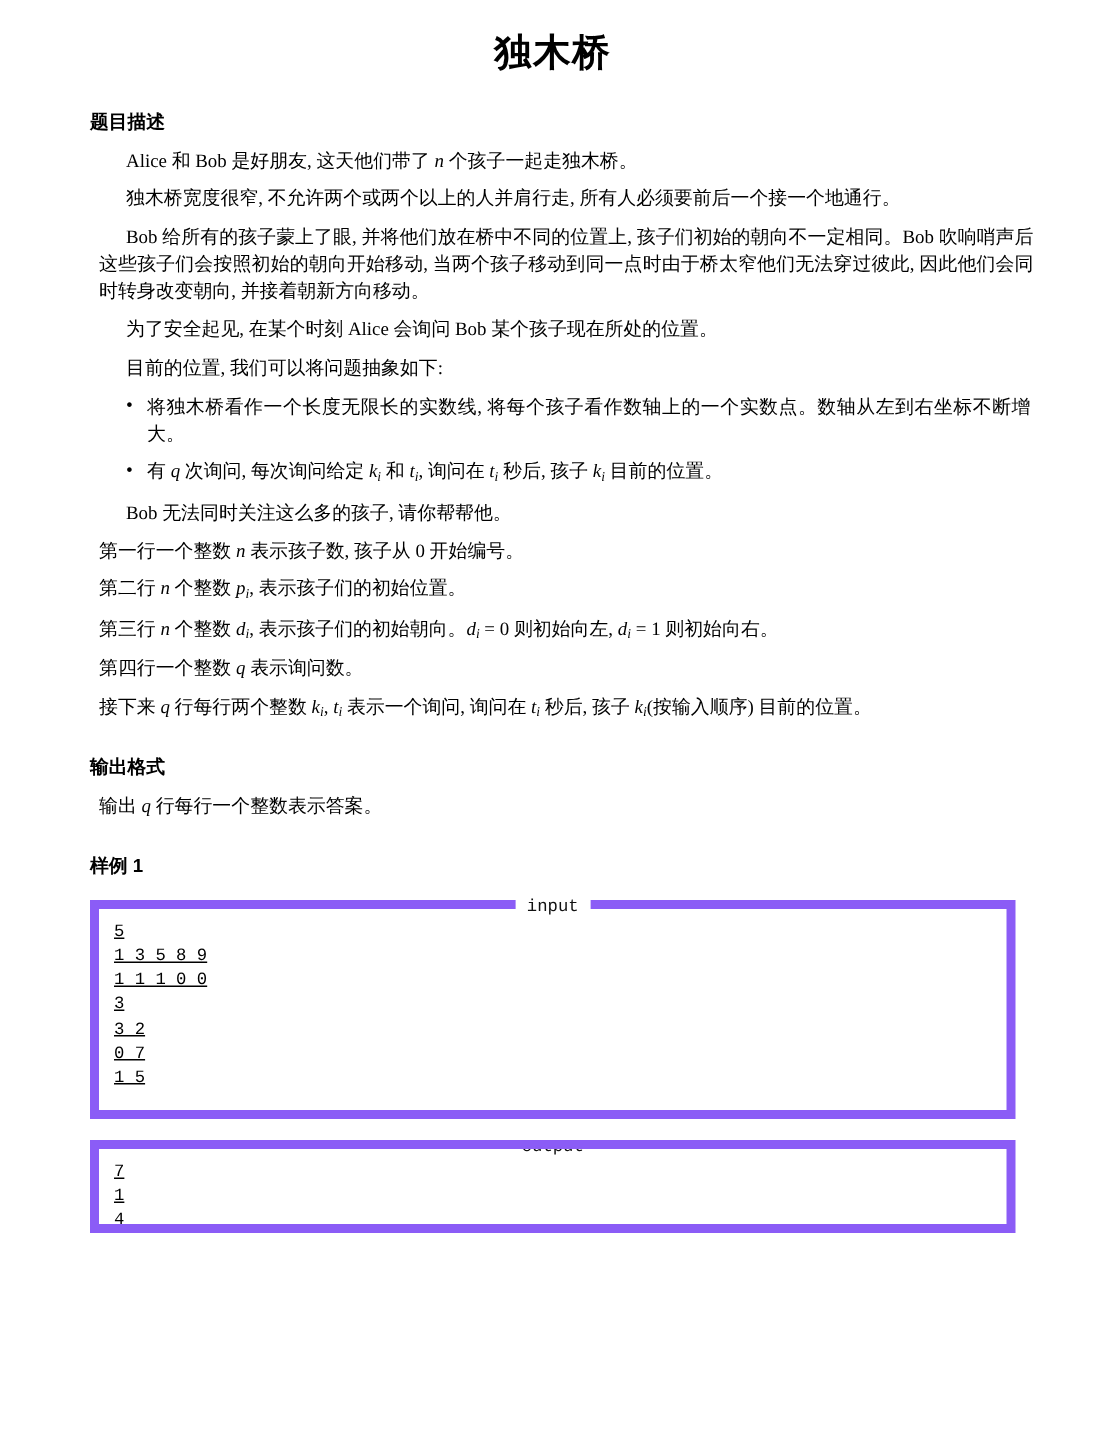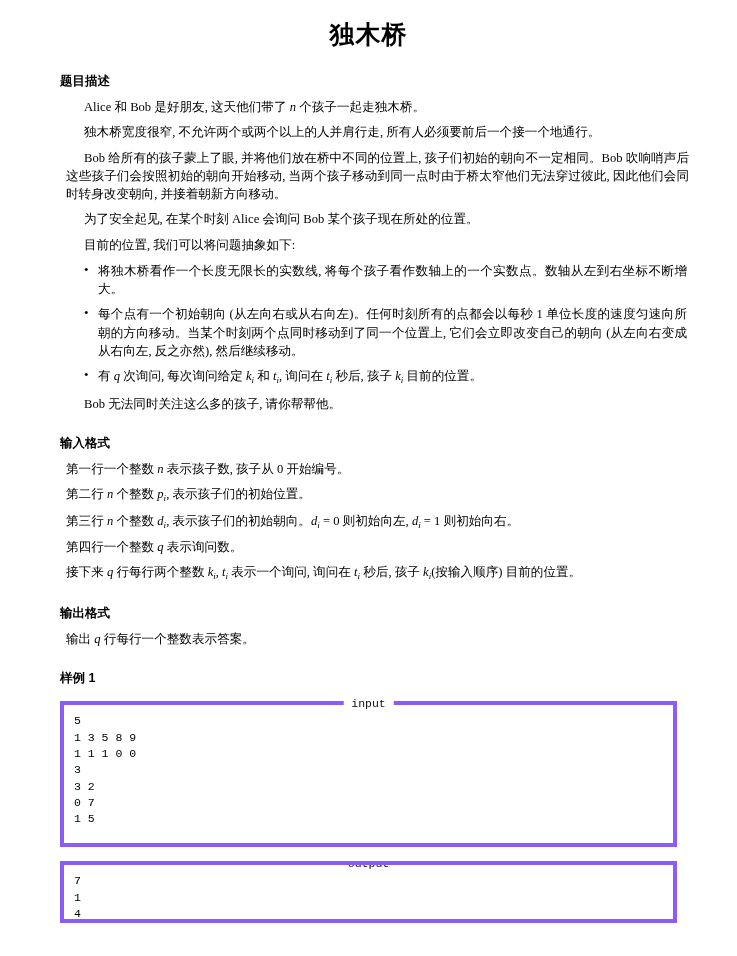--- a/index.html
+++ b/index.html
@@ -75,24 +75,25 @@
   .sub {
     font-size: 9px;
     vertical-align: -0.28em;
     font-style: italic;
   }
   .samples {
     margin-top: 6px;
   }
   .io-box {
     position: relative;
-    border: 4px solid #8b5cf6;
+    border: 6px solid #8b5cf6;
     margin: 14px 24px 0 24px;
     padding: 8px 10px 8px 10px;
     box-sizing: border-box;
+    text-decoration: underline;
   }
   .io-label {
     position: absolute;
     top: -8px;
     left: 50%;
     transform: translateX(-50%);
     background: #ffffff;
     padding: 0 8px;
     font-family: "Liberation Mono", "DejaVu Sans Mono", monospace;
     font-size: 11.5px;
@@ -120,27 +121,25 @@
   <p class="para hang">
     Alice 和 Bob 是好朋友, 这天他们带了 <span class="mathit">n</span> 个孩子一起走独木桥。
   </p>
   <p class="para hang">独木桥宽度很窄, 不允许两个或两个以上的人并肩行走, 所有人必须要前后一个接一个地通行。</p>
   <p class="para hang">Bob 给所有的孩子蒙上了眼, 并将他们放在桥中不同的位置上, 孩子们初始的朝向不一定相同。Bob 吹响哨声后这些孩子们会按照初始的朝向开始移动, 当两个孩子移动到同一点时由于桥太窄他们无法穿过彼此, 因此他们会同时转身改变朝向, 并接着朝新方向移动。</p>
   <p class="para hang">为了安全起见, 在某个时刻 Alice 会询问 Bob 某个孩子现在所处的位置。</p>
   <p class="para hang">目前的位置, 我们可以将问题抽象如下:</p>
 
   <ul class="bullets">
     <li>将独木桥看作一个长度无限长的实数线, 将每个孩子看作数轴上的一个实数点。数轴从左到右坐标不断增大。</li>
-    <li>每个点有一个初始朝向 (从左向右或从右向左)。任何时刻所有的点都会以每秒 1 单位长度的速度匀速向所朝的方向移动。当某个时刻两个点同时移动到了同一个位置上, 它们会立即改变自己的朝向 (从左向右变成从右向左, 反之亦然), 然后继续移动。</li>
     <li>有 <span class="mathit">q</span> 次询问, 每次询问给定 <span class="mathit">k</span><span class="sub">i</span> 和 <span class="mathit">t</span><span class="sub">i</span>, 询问在 <span class="mathit">t</span><span class="sub">i</span> 秒后, 孩子 <span class="mathit">k</span><span class="sub">i</span> 目前的位置。</li>
   </ul>
 
   <p class="para hang">Bob 无法同时关注这么多的孩子, 请你帮帮他。</p>
 
-  <h2 class="section">输入格式</h2>
   <p class="para noindent">第一行一个整数 <span class="mathit">n</span> 表示孩子数, 孩子从 0 开始编号。</p>
   <p class="para noindent">第二行 <span class="mathit">n</span> 个整数 <span class="mathit">p</span><span class="sub">i</span>, 表示孩子们的初始位置。</p>
   <p class="para noindent">第三行 <span class="mathit">n</span> 个整数 <span class="mathit">d</span><span class="sub">i</span>, 表示孩子们的初始朝向。<span class="mathit">d</span><span class="sub">i</span> = 0 则初始向左, <span class="mathit">d</span><span class="sub">i</span> = 1 则初始向右。</p>
   <p class="para noindent">第四行一个整数 <span class="mathit">q</span> 表示询问数。</p>
   <p class="para noindent">接下来 <span class="mathit">q</span> 行每行两个整数 <span class="mathit">k</span><span class="sub">i</span>, <span class="mathit">t</span><span class="sub">i</span> 表示一个询问, 询问在 <span class="mathit">t</span><span class="sub">i</span> 秒后, 孩子 <span class="mathit">k</span><span class="sub">i</span>(按输入顺序) 目前的位置。</p>
 
   <h2 class="section">输出格式</h2>
   <p class="para noindent">输出 <span class="mathit">q</span> 行每行一个整数表示答案。</p>
 
   <h2 class="section">样例 1</h2>

